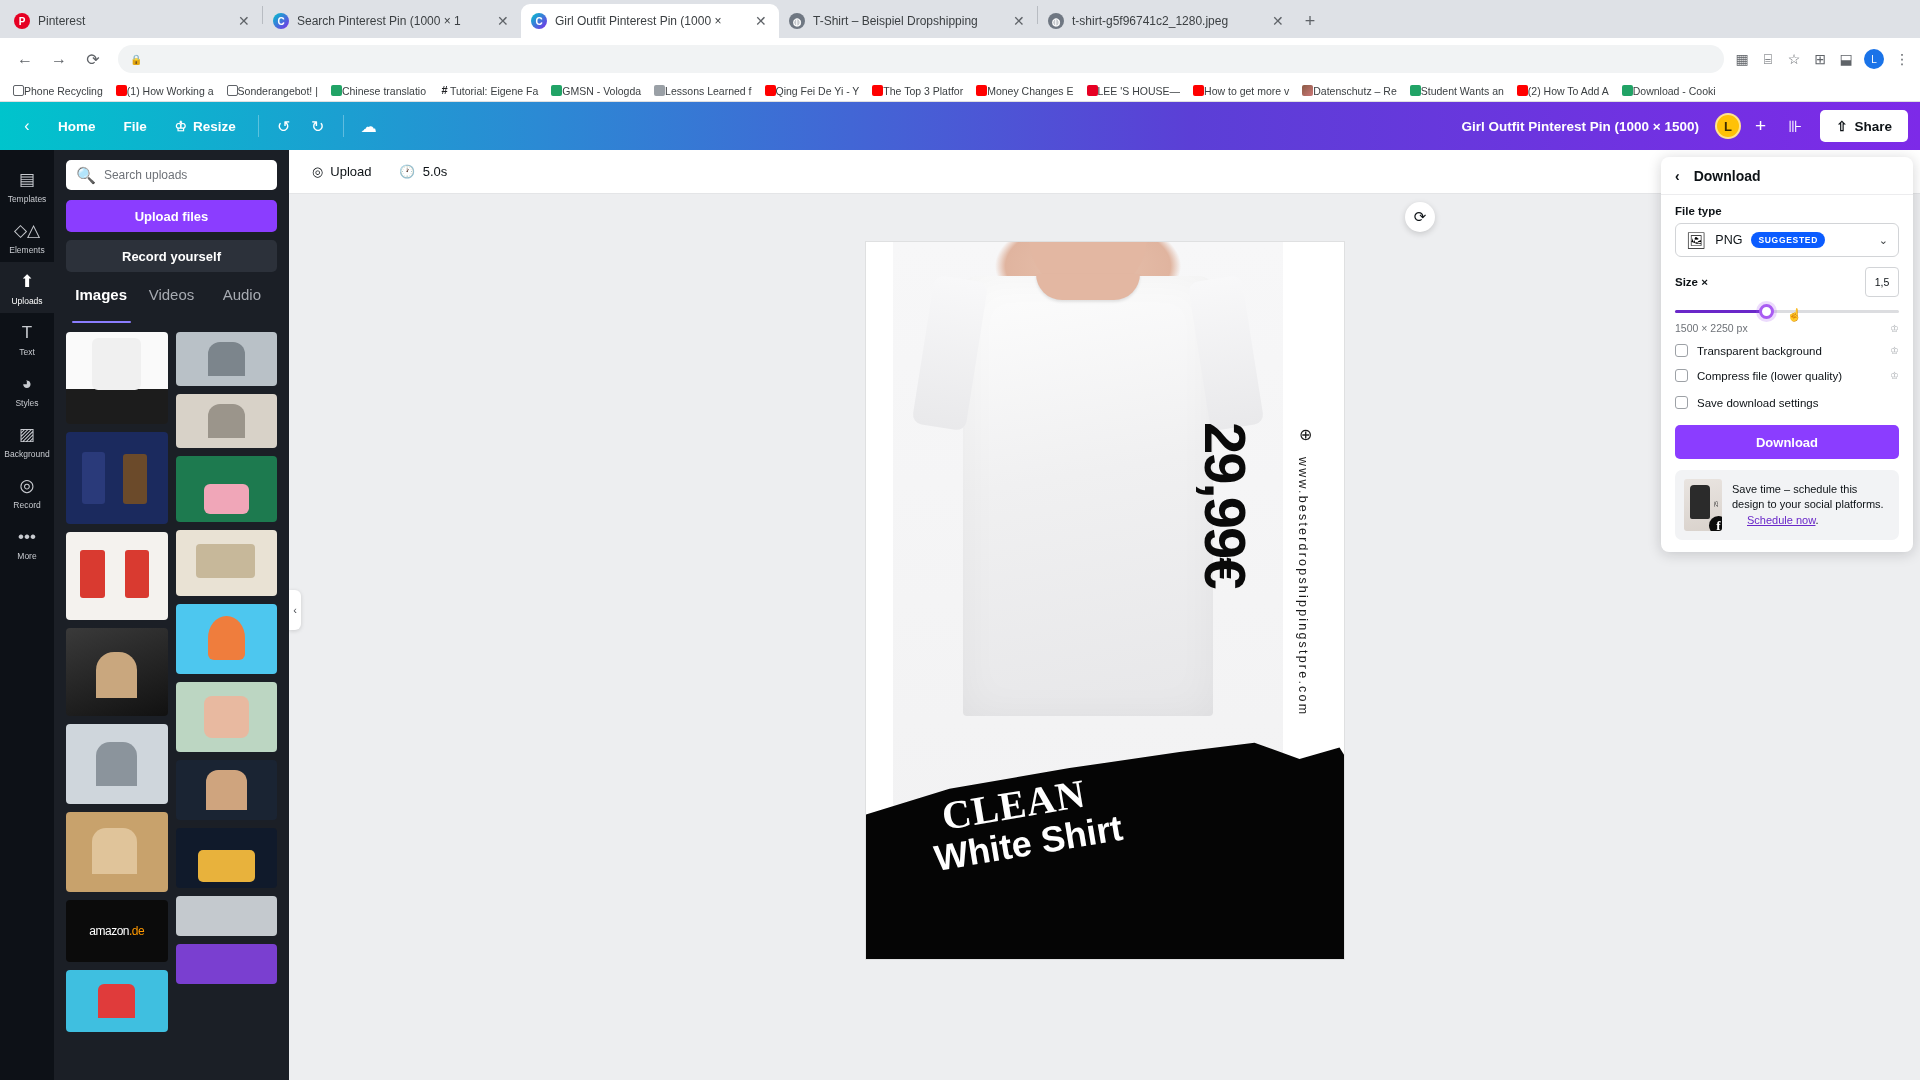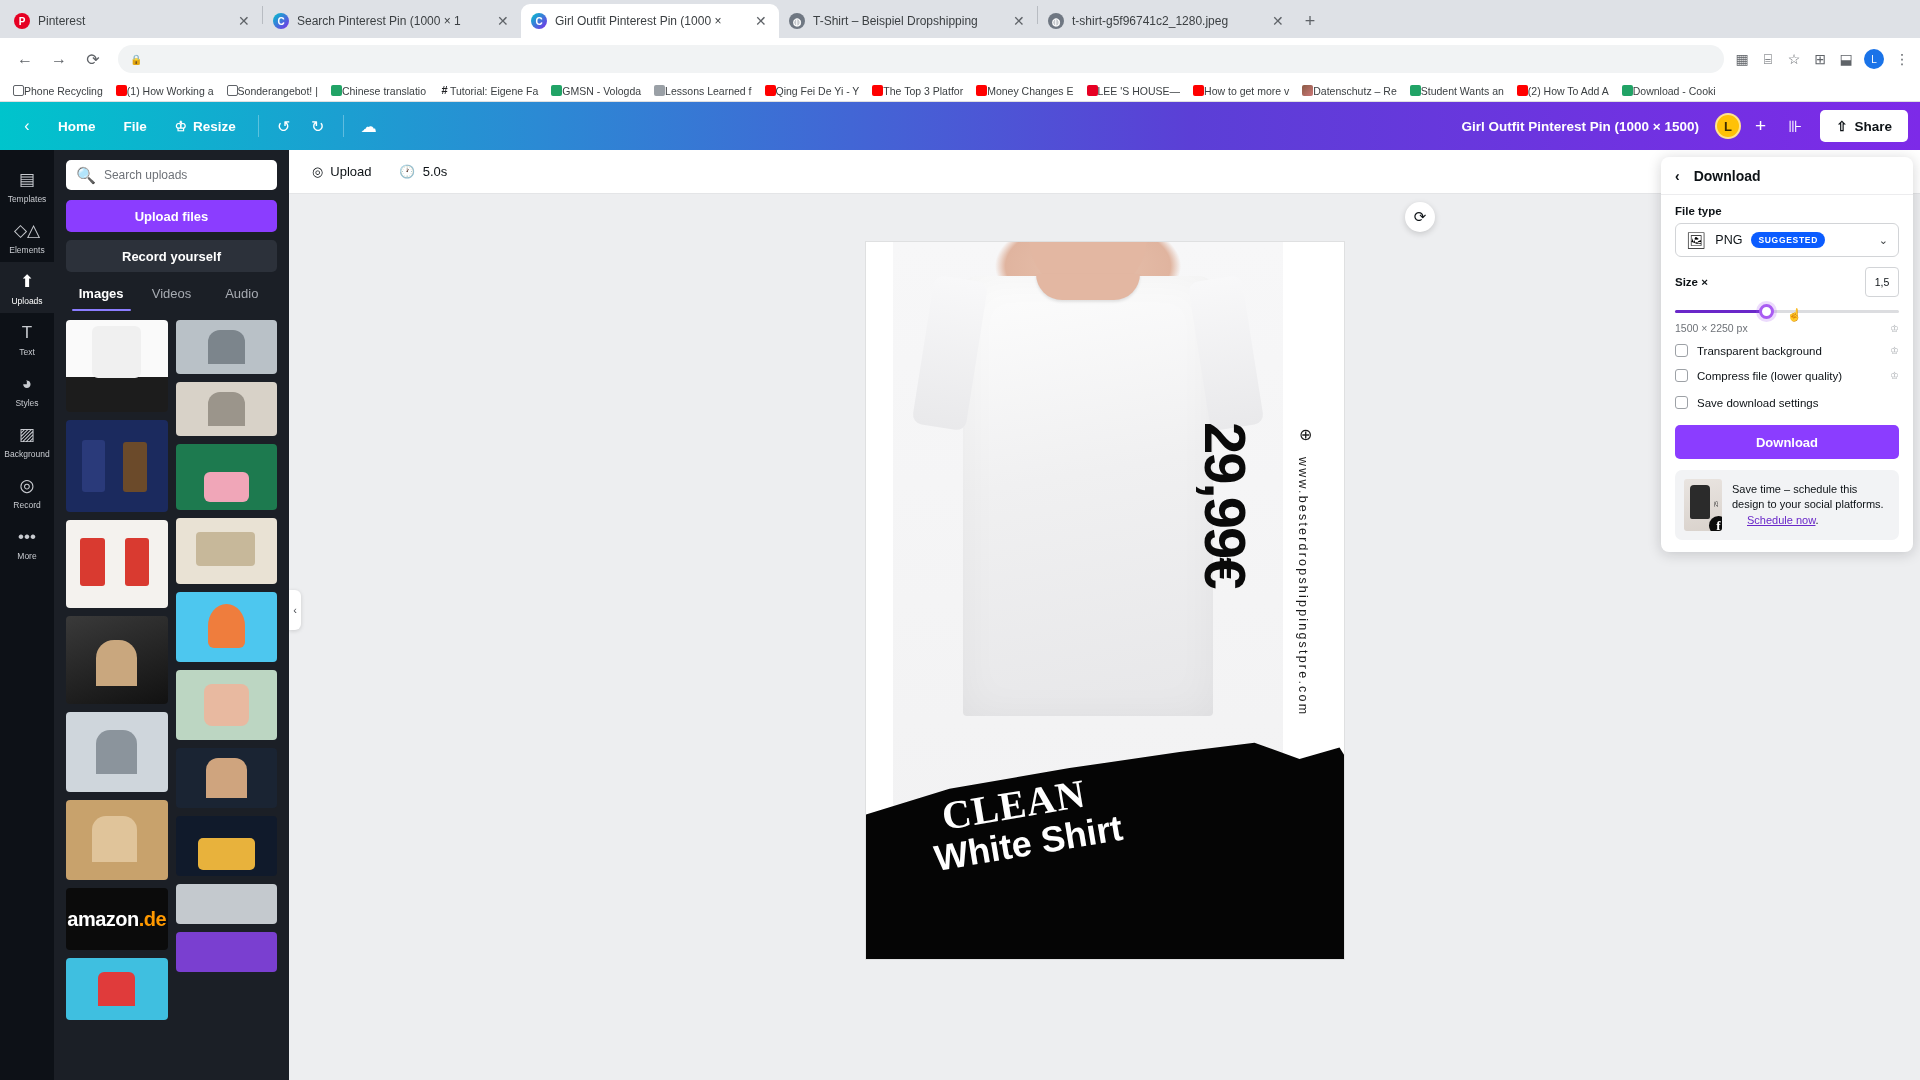--- a/index.html
+++ b/index.html
@@ -157,21 +157,21 @@
   }
   .btn-record {
     height: 32px; background: #2c313a; color: #fff; border-radius: 5px;
     font-size: 13px; font-weight: 700; display: flex; align-items: center;
     justify-content: center; margin-bottom: 6px;
   }
   .tabs {
     display: flex; gap: 0; margin-bottom: 9px;
   }
   .ptab {
-    flex: 1; text-align: center; padding: 8px 0 10px; font-size: 13px;
+    flex: 1; text-align: center; padding: 8px 0 20px; font-size: 15px;
     color: #a7abb2; position: relative;
   }
   .ptab.active { color: #fff; font-weight: 700; }
   .ptab.active:after {
     content: ''; position: absolute; left: 8%; right: 8%; bottom: 0;
     height: 2px; background: #8b7dff; border-radius: 2px;
   }
   .grid { column-count: 2; column-gap: 8px; }
   .thumb {
     width: 100%; border-radius: 4px; margin-bottom: 8px;
@@ -591,21 +591,21 @@
       <div class="thumb" style="height:88px;background:linear-gradient(160deg,#3a3a3a,#111);">
         <div style="position:absolute;left:30%;top:24px;width:40%;height:46px;background:#c9a77e;border-radius:18px 18px 0 0;"></div>
       </div>
       <div class="thumb" style="height:80px;background:#cfd6dc;">
         <div style="position:absolute;left:30%;top:18px;width:40%;height:44px;background:#8b949c;border-radius:14px 14px 0 0;"></div>
       </div>
       <div class="thumb" style="height:80px;background:#c8a26c;">
         <div style="position:absolute;left:26%;top:16px;width:44%;height:46px;background:#e0c49a;border-radius:14px 14px 0 0;"></div>
       </div>
       <div class="thumb" style="height:62px;background:#0b0b0b;display:flex;align-items:center;justify-content:center;">
-        <span style="color:#fff;font-size:20px;font-weight:700;letter-spacing:-.5px;">amazon<span style="color:#ff9900;">.de</span></span>
+        <span style="color:#fff;font-size:12px;font-weight:400;letter-spacing:-.5px;">amazon<span style="color:#ff9900;">.de</span></span>
       </div>
       <div class="thumb" style="height:62px;background:#3fbfe0;">
         <div style="position:absolute;left:32%;top:14px;width:36%;height:34px;background:#e03b3b;border-radius:6px 6px 0 0;"></div>
       </div>
       <div class="thumb" style="height:54px;background:#b9c1c7;">
         <div style="position:absolute;left:32%;top:10px;width:36%;height:34px;background:#7c858c;border-radius:12px 12px 0 0;"></div>
       </div>
       <div class="thumb" style="height:54px;background:#d8d2c8;">
         <div style="position:absolute;left:32%;top:10px;width:36%;height:34px;background:#9b958b;border-radius:12px 12px 0 0;"></div>
       </div>

